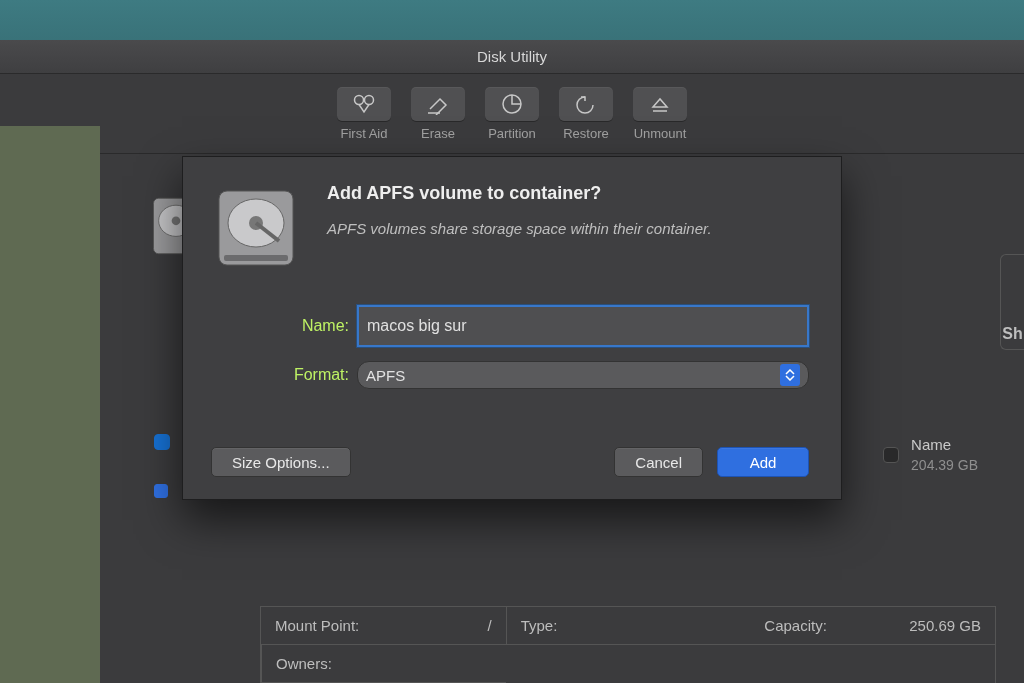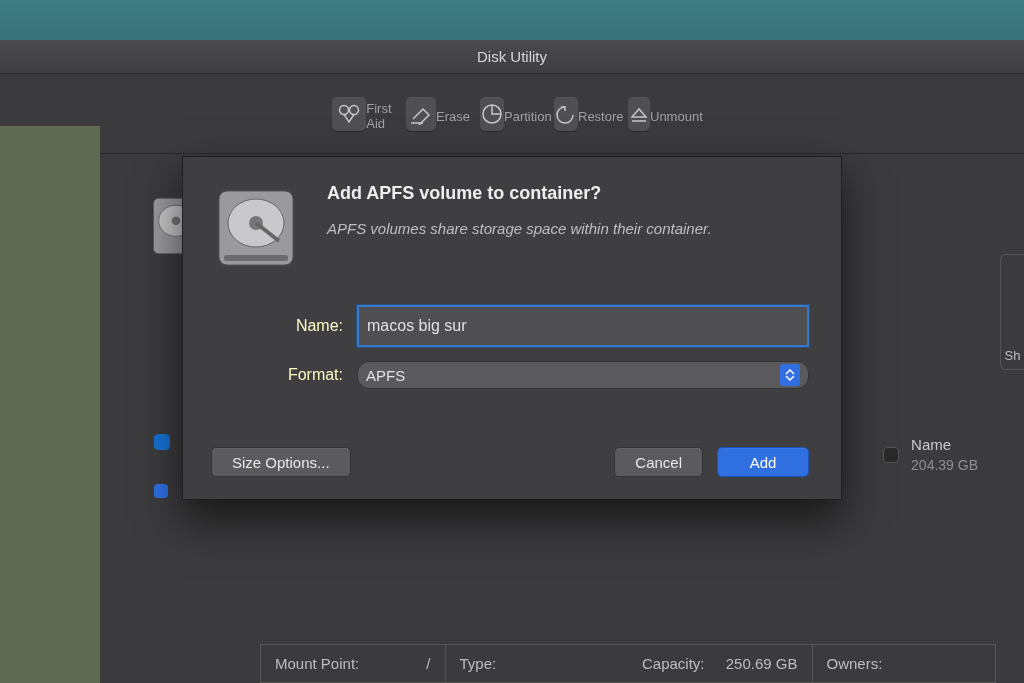--- a/index.html
+++ b/index.html
@@ -26,63 +26,63 @@
       height: 34px; display: flex; align-items: center; justify-content: center;
       color: #d7d7d7; font-size: 15px;
       background: linear-gradient(#4a4a4c, #3f3f41);
       border-bottom: 1px solid #2a2a2b;
     }
     .toolbar {
       height: 80px; display: flex; align-items: center; justify-content: center;
       gap: 10px; background: #3b3b3d; border-bottom: 1px solid #2a2a2b;
     }
     .tb-item {
-      display: flex; align-items: center;
+      display: flex; flex-direction: column; align-items: center;
       width: 64px;
     }
     .tb-btn {
       width: 54px; height: 34px; border-radius: 5px;
       background: #505052; display: flex; align-items: center; justify-content: center;
       box-shadow: inset 0 1px 0 rgba(255,255,255,0.05), 0 1px 0 rgba(0,0,0,0.3);
     }
     .tb-btn svg { stroke: #c7c7c7; fill: none; stroke-width: 1.5; }
     .tb-label { font-size: 13px; color: #a0a0a0; margin-top: 5px; }
     .cut-volume-btn {
       position: absolute; left: -30px; top: 86px;
       width: 50px; height: 30px; border-radius: 4px;
       background: #4d4d4f; border: 1px solid #333;
     }
     .cut-volume-label {
       position: absolute; left: 0; top: 122px; color: #a0a0a0; font-size: 13px;
     }
     
     .right-cut {
-      position: absolute; right: 0; top: 214px; width: 24px; height: 116px;
+      position: absolute; right: 0; top: 214px; width: 24px; height: 96px;
       border: 1px solid #555; border-right: none; border-radius: 6px 0 0 6px;
       background: #3b3b3d; display: flex; align-items: flex-end; justify-content: center;
-      color: #bfbfbf; font-size: 13px; padding-bottom: 6px;
+      color: #bfbfbf; font-size: 16px; padding-bottom: 6px; font-weight: bold;
     }
     
     .content { position: absolute; left: 100px; top: 114px; right: 0; bottom: 0; padding: 30px 28px 0 50px; }
     .drive-area { display: flex; gap: 28px; align-items: flex-start; height: 170px; }
     .drive-icon-bg {
       width: 52px; height: 84px; position: relative;
     }
     .swatch-row { display: flex; gap: 18px; margin-top: 50px; align-items: center; }
     .swatch {
       width: 16px; height: 16px; border-radius: 4px; background: #2a2a2b;
       border: 1px solid #555; display:inline-block;
     }
     .swatch.blue { background: #1670d2; border-color:#1670d2; }
     .swatch-label { color: #c9c9c9; font-size: 15px; }
     .swatch-val { color: #8f8f8f; font-size: 14px; margin-left: 6px; }
     .info-table {
       position: absolute; left: 160px; right: 28px; bottom: 0;
       border: 1px solid #555; border-bottom: none;
-      display: grid; grid-template-columns: 1fr 1fr 1fr 1fr;
+      display: grid; grid-template-columns: 1fr 1fr 1fr;
     }
     .info-cell {
       border-bottom: 1px solid #555; padding: 10px 14px;
       display: flex; justify-content: space-between; color: #bdbdbd; font-size: 15px;
     }
     .info-cell:nth-child(2n) { border-left: 1px solid #555; }
     .info-key { color: #bdbdbd; }
     .info-val { color: #bdbdbd; }
     
     .sheet {
@@ -91,21 +91,21 @@
       box-shadow: 0 20px 40px rgba(0,0,0,0.6);
       padding: 26px 32px 22px 28px;
     }
     .sheet-head { display: flex; gap: 26px; }
     .sheet-disk-icon { width: 90px; height: 90px; position: relative; flex-shrink: 0; }
     .disk-svg { width: 100%; height: 100%; }
     .sheet-title { font-size: 18px; font-weight: 600; color: #eee; margin-bottom: 16px; }
     .sheet-sub { font-size: 15px; color: #bfbfbf; font-style: italic; }
     .form { margin-top: 32px; padding-left: 56px; }
     .form-row { display: flex; align-items: center; margin-bottom: 14px; }
-    .form-label { width: 90px; text-align: right; padding-right: 14px; color: #fef9c3; font-size: 16px; }
+    .form-label { width: 90px; text-align: right; padding-right: 8px; color: #bef264; font-size: 16px; }
     .txt-input {
       flex: 1; height: 42px; background: #4f4f51; border: 2px solid #3877c9;
       color: #e0e0e0; font-size: 16px; padding: 0 8px; outline: none;
       box-shadow: 0 0 0 1px #294f7c;
     }
     .select {
       flex: 1; height: 28px; background: #5a5a5c; border: 1px solid #333;
       color: #e2e2e2; font-size: 15px; padding: 0 8px;
       display: flex; align-items: center; justify-content: space-between;
       border-radius: 12px;

